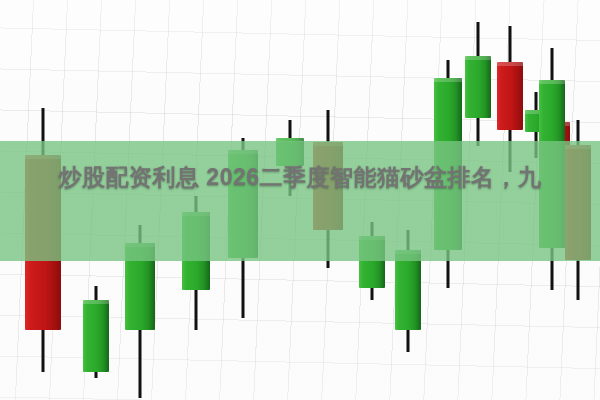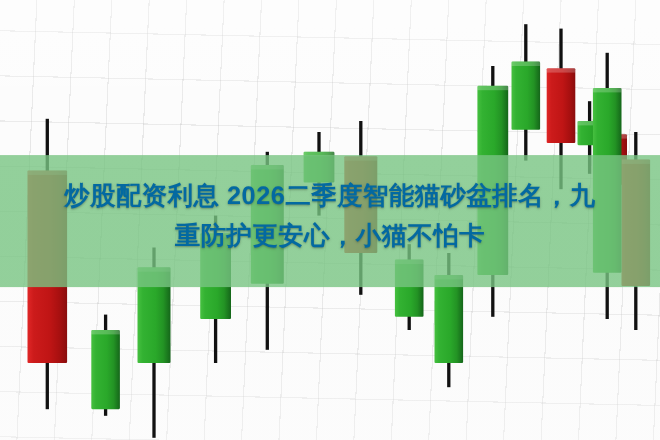--- a/index.html
+++ b/index.html
@@ -175,18 +175,17 @@
         <div class="body down" style="top: 145px; height: 115px;"></div>
       </div>
       <div class="candle" style="left: 539px; top: 0px; width: 26px; height: 400px;">
         <div class="wick" style="top: 48px; height: 242px;"></div>
         <div class="body up" style="top: 80px; height: 168px;"></div>
       </div>
     </div>
 
   <div id="band" style="top: 141px; height: 120px; background: rgba(120, 196, 130, 0.8);"></div>
 
-  <div id="caption" style="top: 159px; color: #0369a1;">
+  <div id="caption" style="top: 159px; color: #737373;">
     <span class="line">炒股配资利息 2026二季度智能猫砂盆排名，九</span>
-    <span class="line">重防护更安心，小猫不怕卡</span>
   </div>
 
 </div>
 
 </body></html>

